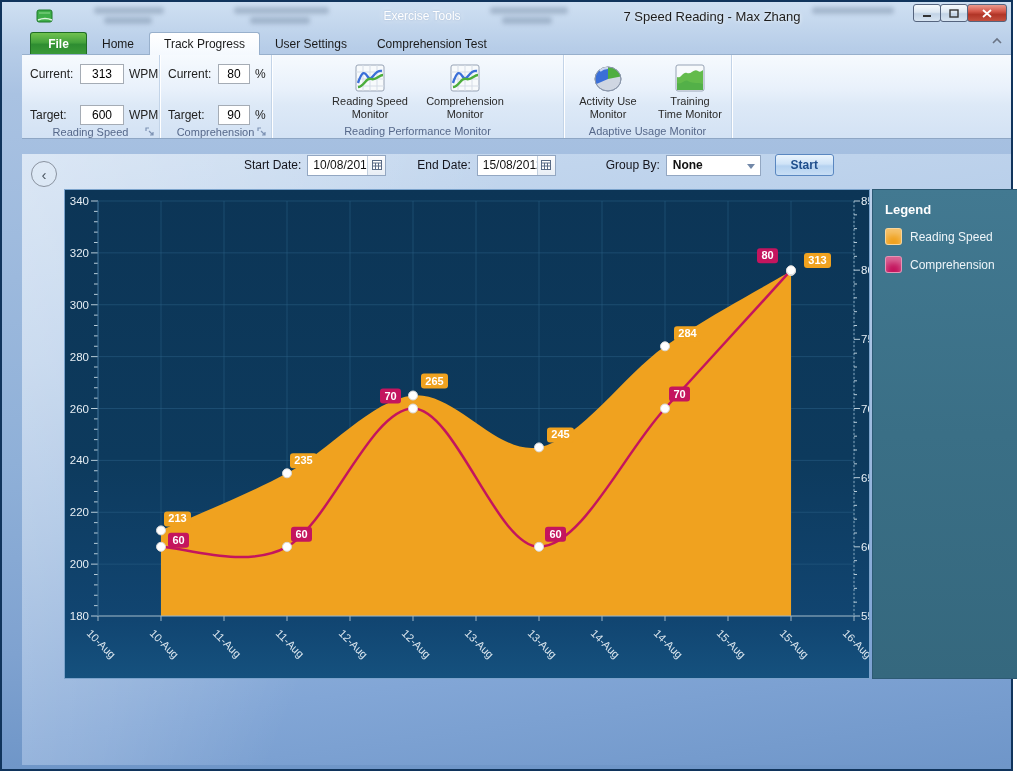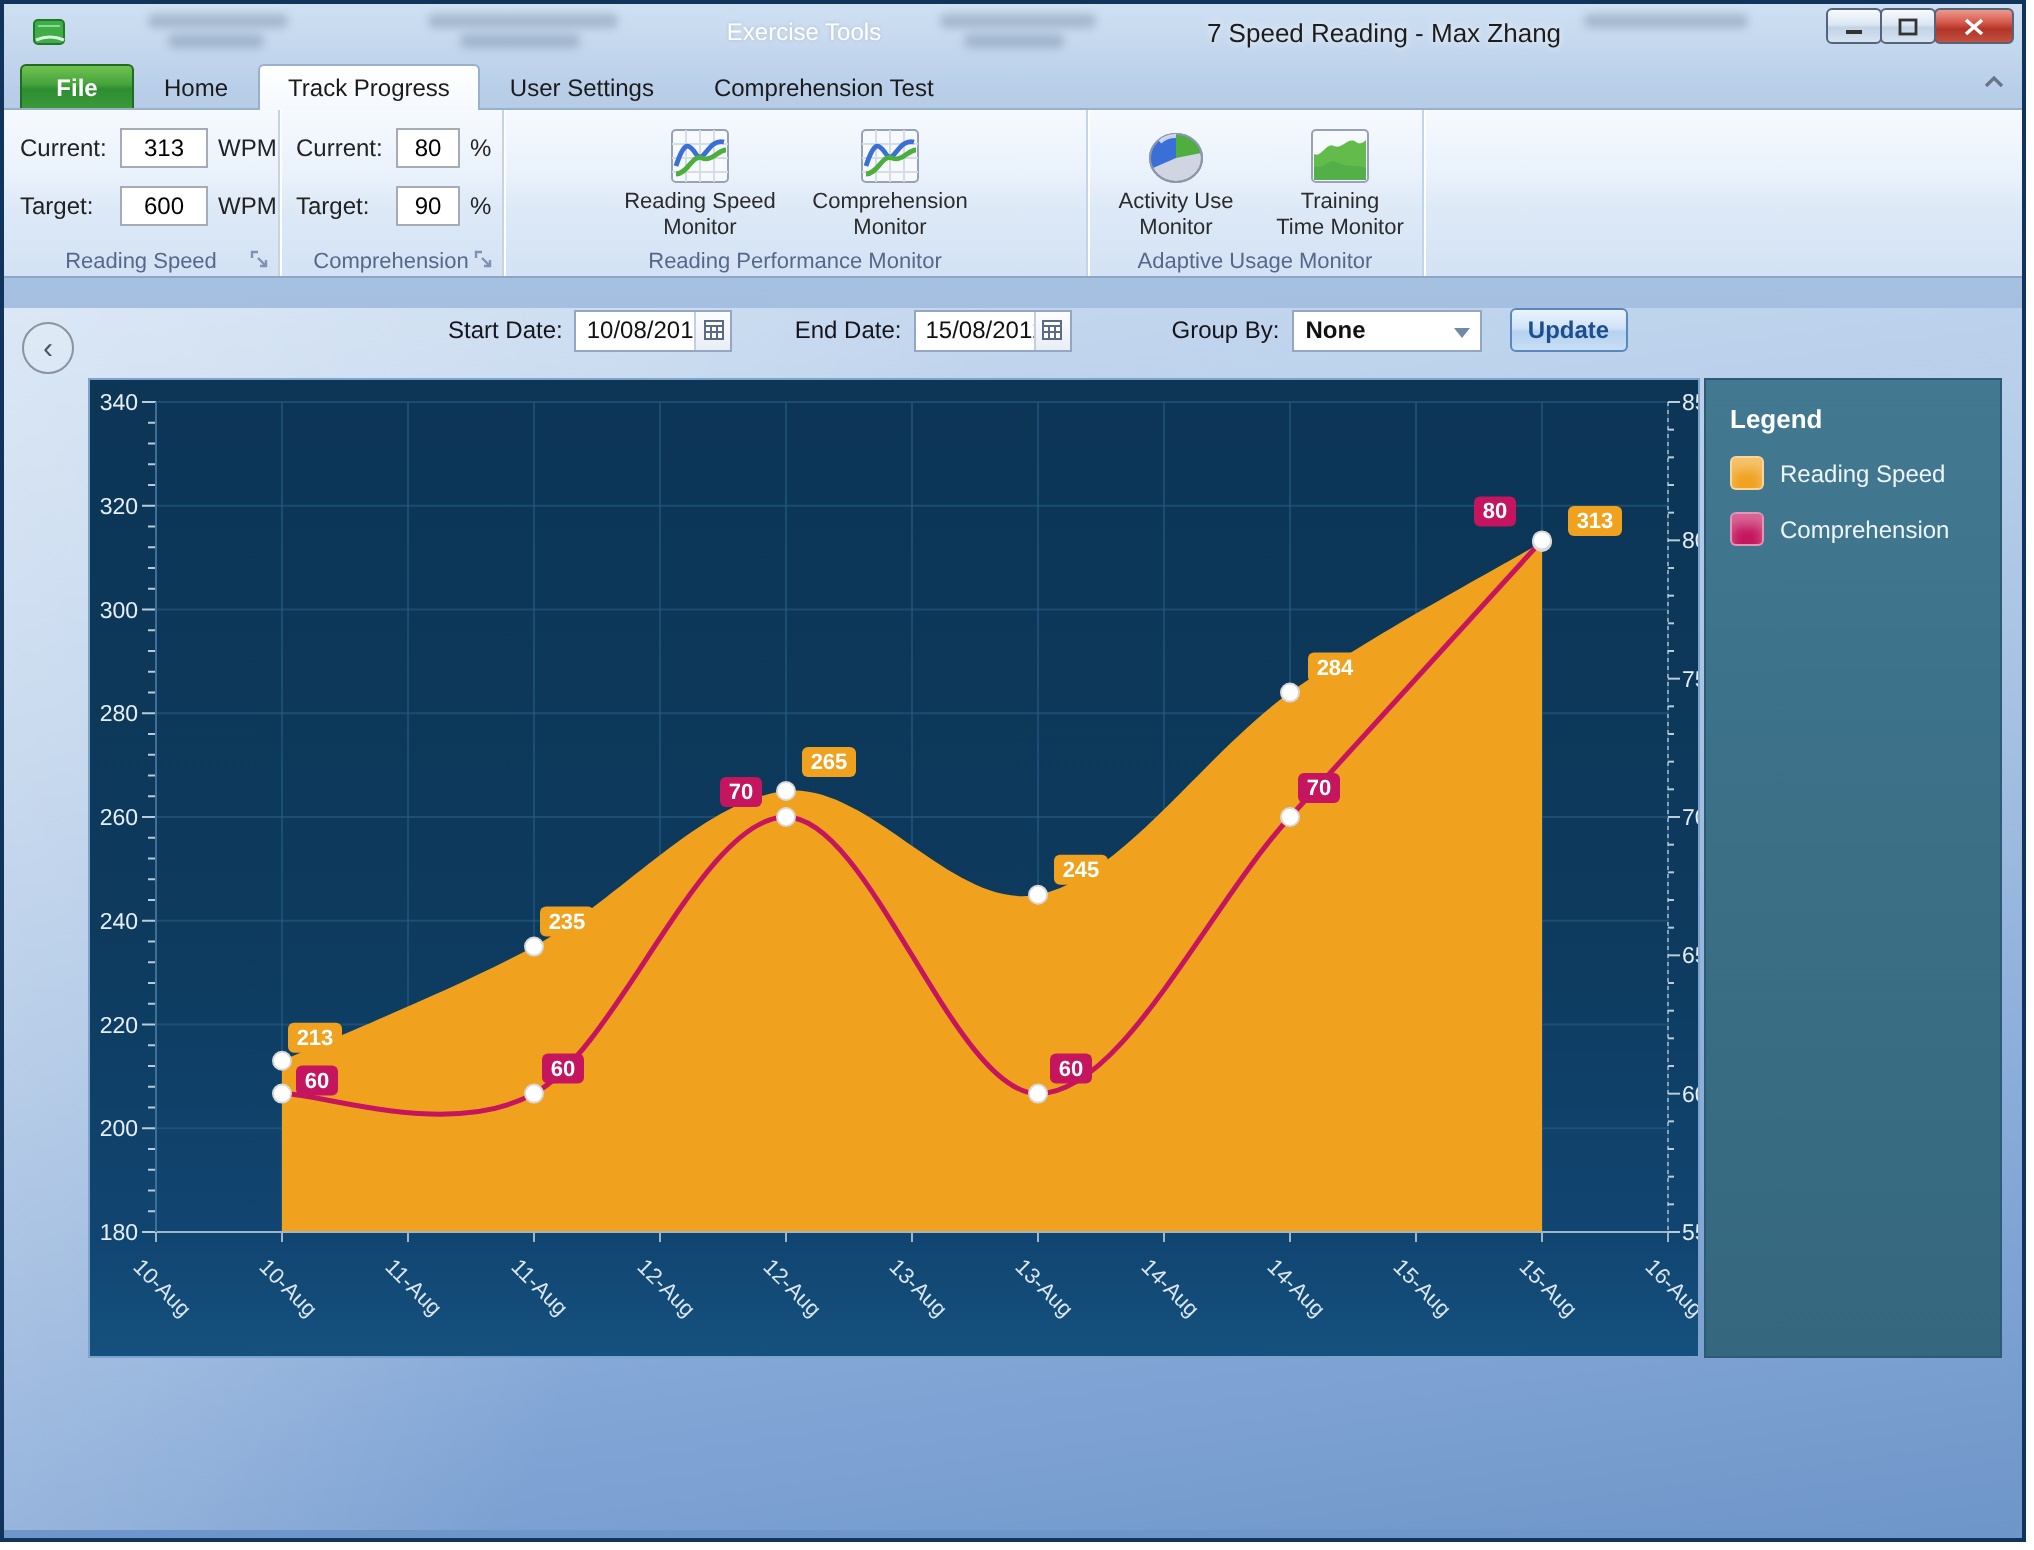--- a/index.html
+++ b/index.html
@@ -1,19 +1,19 @@
 <!DOCTYPE html>
 <html><head>
 <meta charset="utf-8">
 <style>
   html,body{margin:0;padding:0;width:1017px;height:775px;overflow:hidden;
     font-family:"Liberation Sans",sans-serif;-webkit-font-smoothing:antialiased;}
   .window{position:relative;width:1013px;height:771px;border:2px solid #10345c;
     background:linear-gradient(180deg,#cfe0f2 0%,#b7cde8 6%,#a9c2e2 12%,#8fb0d8 60%,#7fa2d0 85%,#6f96c8 100%);
-    box-sizing:border-box;}
+    box-sizing:border-box;padding-left:20px;}
   
   .titlebar{position:relative;height:28px;}
   .app-icon{position:absolute;left:13px;top:5px;}
   .ghost{position:absolute;height:7px;border-radius:3px;background:rgba(70,90,120,.28);filter:blur(2px);}
   .ctx-tab-label{position:absolute;left:340px;top:7px;width:120px;text-align:center;
     font-size:12px;color:#fff;text-shadow:0 0 6px rgba(255,255,255,.9),0 0 2px rgba(120,150,190,.8);}
   .win-title{position:absolute;left:555px;top:7px;width:270px;text-align:center;font-size:13px;color:#1d1d1d;
     text-shadow:0 0 4px rgba(255,255,255,.9);white-space:nowrap;}
   .win-buttons{position:absolute;right:4px;top:2px;display:flex;}
   .win-btn{width:28px;height:18px;border:1px solid #55647e;border-radius:3px;margin-left:-1px;
@@ -31,21 +31,21 @@
   .ribbon-collapse{position:absolute;right:6px;top:4px;width:16px;height:14px;display:flex;align-items:center;justify-content:center;}
   
   .ribbon{height:85px;border-top:1px solid #98b0cc;border-bottom:1px solid #8ea6c4;
     background:linear-gradient(180deg,#f6fafe 0%,#e9f1fb 40%,#dde9f7 60%,#d3e2f4 100%);
     display:flex;box-sizing:border-box;}
   .rgroup{display:flex;flex-direction:column;border-right:1px solid #c3d4e8;box-shadow:1px 0 0 #ffffff;box-sizing:border-box;}
   .rgroup-body{flex:1;display:flex;}
   .rgroup-label{height:15px;display:flex;align-items:center;justify-content:center;gap:4px;
     font-size:11px;color:#56688a;position:relative;}
   .launcher{position:absolute;right:4px;top:2px;}
-  .fieldcol{display:flex;flex-direction:column;gap:9px;padding:9px 6px 0 8px;}
+  .fieldcol{display:flex;flex-direction:column;gap:21px;padding:9px 6px 0 8px;}
   .fieldrow{display:flex;align-items:center;font-size:12px;color:#222;}
   .fieldrow .lbl{width:50px;}
   .fieldrow input{width:42px;height:18px;border:1px solid #a5acb5;text-align:center;font-size:12px;
     font-family:"Liberation Sans",sans-serif;padding:0;margin-right:5px;}
   .bigbtn{width:95px;display:flex;flex-direction:column;align-items:center;padding-top:6px;box-sizing:border-box;
     border-radius:3px;}
   .bigbtn .ic{height:34px;display:flex;align-items:center;}
   .bigbtn .t{font-size:11px;color:#2b2b2b;line-height:13px;text-align:center;}
   
   .content{position:relative;height:611px;
@@ -291,21 +291,21 @@
             </svg>
         </span>
       </span>
       <span class="gap2"></span>
       <span class="ctl-lbl">Group By:</span>
       <span class="select-box">
         <span>None</span>
         <span class="select-arrow"></span>
       </span>
       <span class="gap3"></span>
-      <button class="update-btn">Update</button>
+      <button class="update-btn">Start</button>
     </div>
 
     <div class="chart-region">
       <div class="chart-panel">
         <svg id="chart-svg" width="804" height="488" viewBox="0 0 804 488">
             <line x1="33" y1="11" x2="33" y2="426" stroke="#2a5f85" stroke-opacity="0.55"></line>
             <line x1="96" y1="11" x2="96" y2="426" stroke="#2a5f85" stroke-opacity="0.55"></line>
             <line x1="159" y1="11" x2="159" y2="426" stroke="#2a5f85" stroke-opacity="0.55"></line>
             <line x1="222" y1="11" x2="222" y2="426" stroke="#2a5f85" stroke-opacity="0.55"></line>
             <line x1="285" y1="11" x2="285" y2="426" stroke="#2a5f85" stroke-opacity="0.55"></line>

